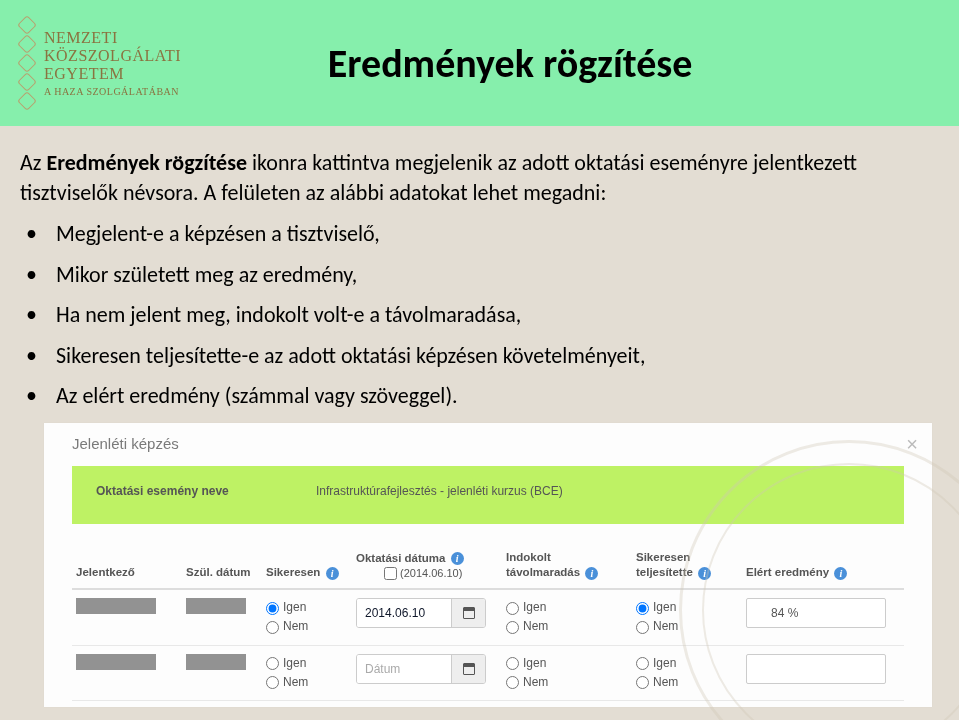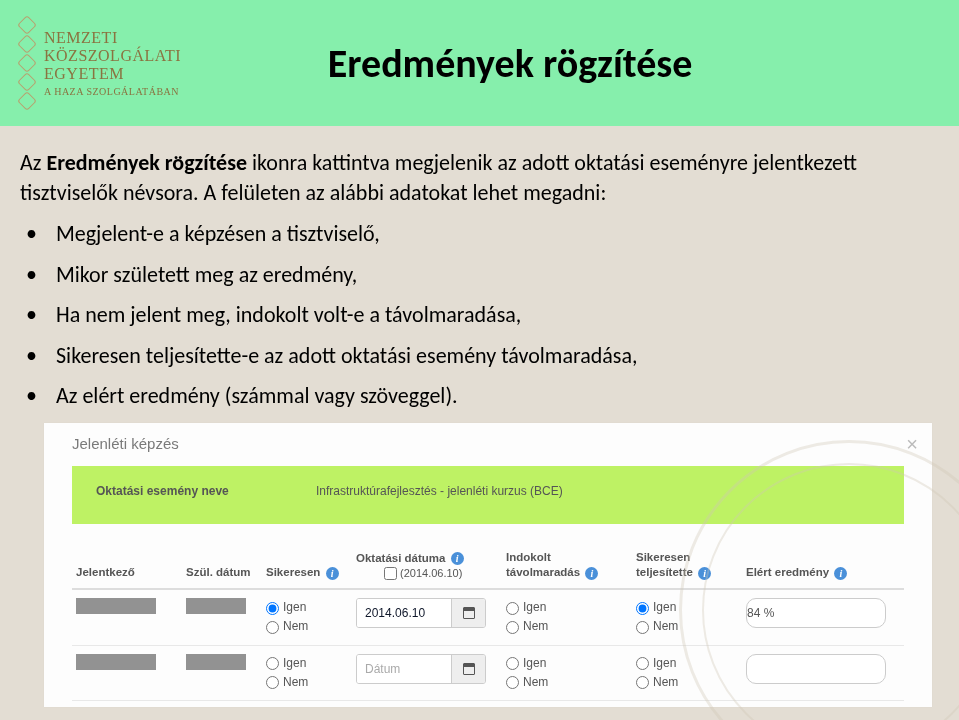--- a/index.html
+++ b/index.html
@@ -37,21 +37,21 @@
   .radio-group { line-height: 1.6; }
   .radio-group label { display: block; font-size: 12px; }
   .radio-group input { vertical-align: middle; margin-right: 4px; }
   .date-cell { display: flex; align-items: stretch; height: 30px; border:1px solid #ccc; border-radius:3px; width: 130px; overflow:hidden; }
   .date-cell input { border: none; padding: 0 8px; font-size: 12px; width: 94px; color:#0f172a; outline:none; }
   .date-cell input::placeholder{color:#aaa;}
   .date-cell .cal-btn { background: #eee; border-left: 1px solid #ccc; width: 36px; display:flex; align-items:center; justify-content:center; }
   .cal-icon { width:12px; height:12px; position:relative; }
   .cal-icon::before{content:"";position:absolute;inset:0;border:1.5px solid #555;border-radius:1px;}
   .cal-icon::after{content:"";position:absolute;left:1px;right:1px;top:1px;height:3px;background:#555;}
-  .result-input { border:1px solid #ccc; border-radius:10px; height:30px; width:140px; padding:0 0; font-size:12px; color:#555; }
+  .result-input { border:1px solid #ccc; border-radius:2px; height:30px; width:140px; padding:0 24px; font-size:12px; color:#555; }
   .watermark { position:absolute; right:-60px; bottom:-60px; width:340px; height:340px; border-radius:50%; border:3px solid #d0c7b6; opacity:.35; display:flex; align-items:center; justify-content:center; pointer-events:none; }
   .watermark::after{ content:""; position:absolute; inset:20px; border-radius:50%; border:2px solid #d0c7b6; }
   .th-right{ text-align:left; }
 </style>
 </head>
 <body>
 
 <div class="header-bar">
   <div class="logo-block">
     <div class="logo-ornament">
@@ -72,21 +72,21 @@
 </div>
 
 <div class="content">
   <p class="intro">
     <span>Az </span><b>Eredmények rögzítése</b><span> ikonra kattintva megjelenik az adott oktatási eseményre jelentkezett tisztviselők névsora. A felületen az alábbi adatokat lehet megadni:</span>
   </p>
   <ul class="bullets">
     <li>Megjelent-e a képzésen a tisztviselő,</li>
     <li>Mikor született meg az eredmény,</li>
     <li>Ha nem jelent meg, indokolt volt-e a távolmaradása,</li>
-    <li>Sikeresen teljesítette-e az adott oktatási esemény távolmaradása,</li>
+    <li>Sikeresen teljesítette-e az adott oktatási képzésen követelményeit,</li>
     <li>Az elért eredmény (számmal vagy szöveggel).</li>
   </ul>
 
   <div class="panel">
     <span class="panel-close">×</span>
     <div class="panel-title">Jelenléti képzés</div>
 
     <div class="event-info">
       <div class="event-row">
         <span class="lbl">Oktatási esemény neve</span>

